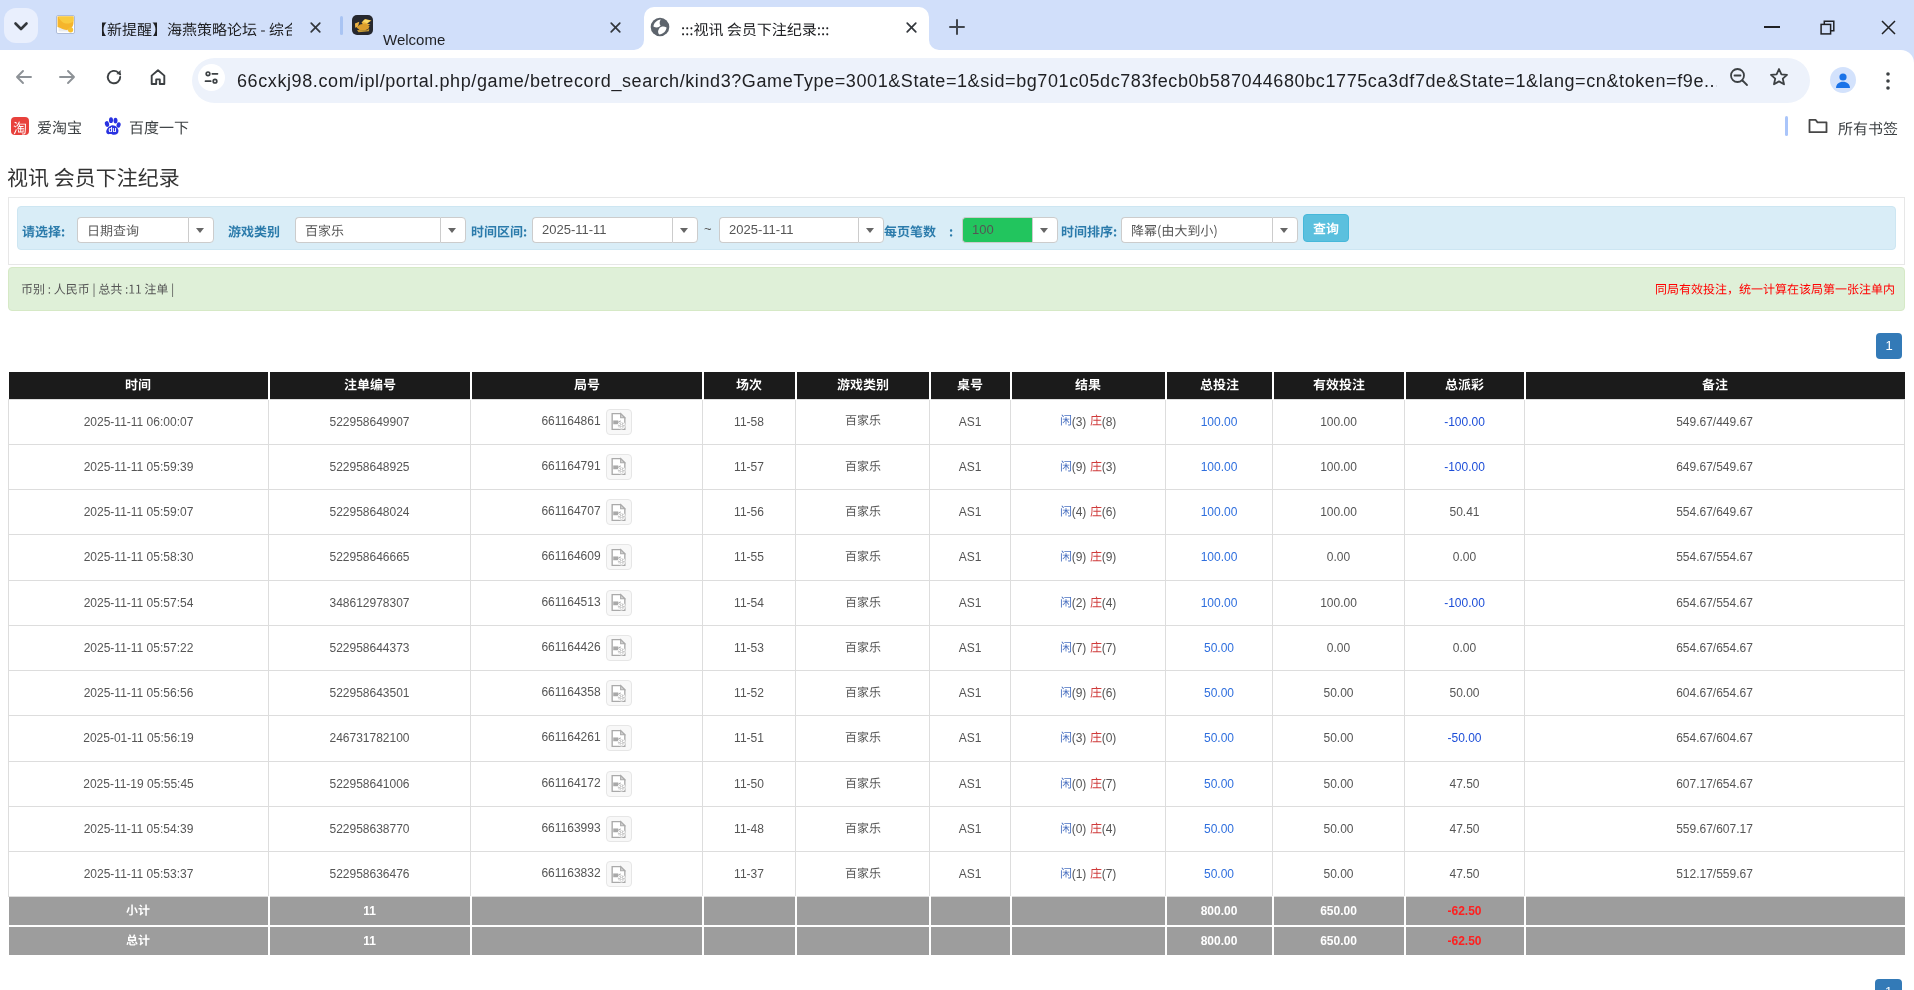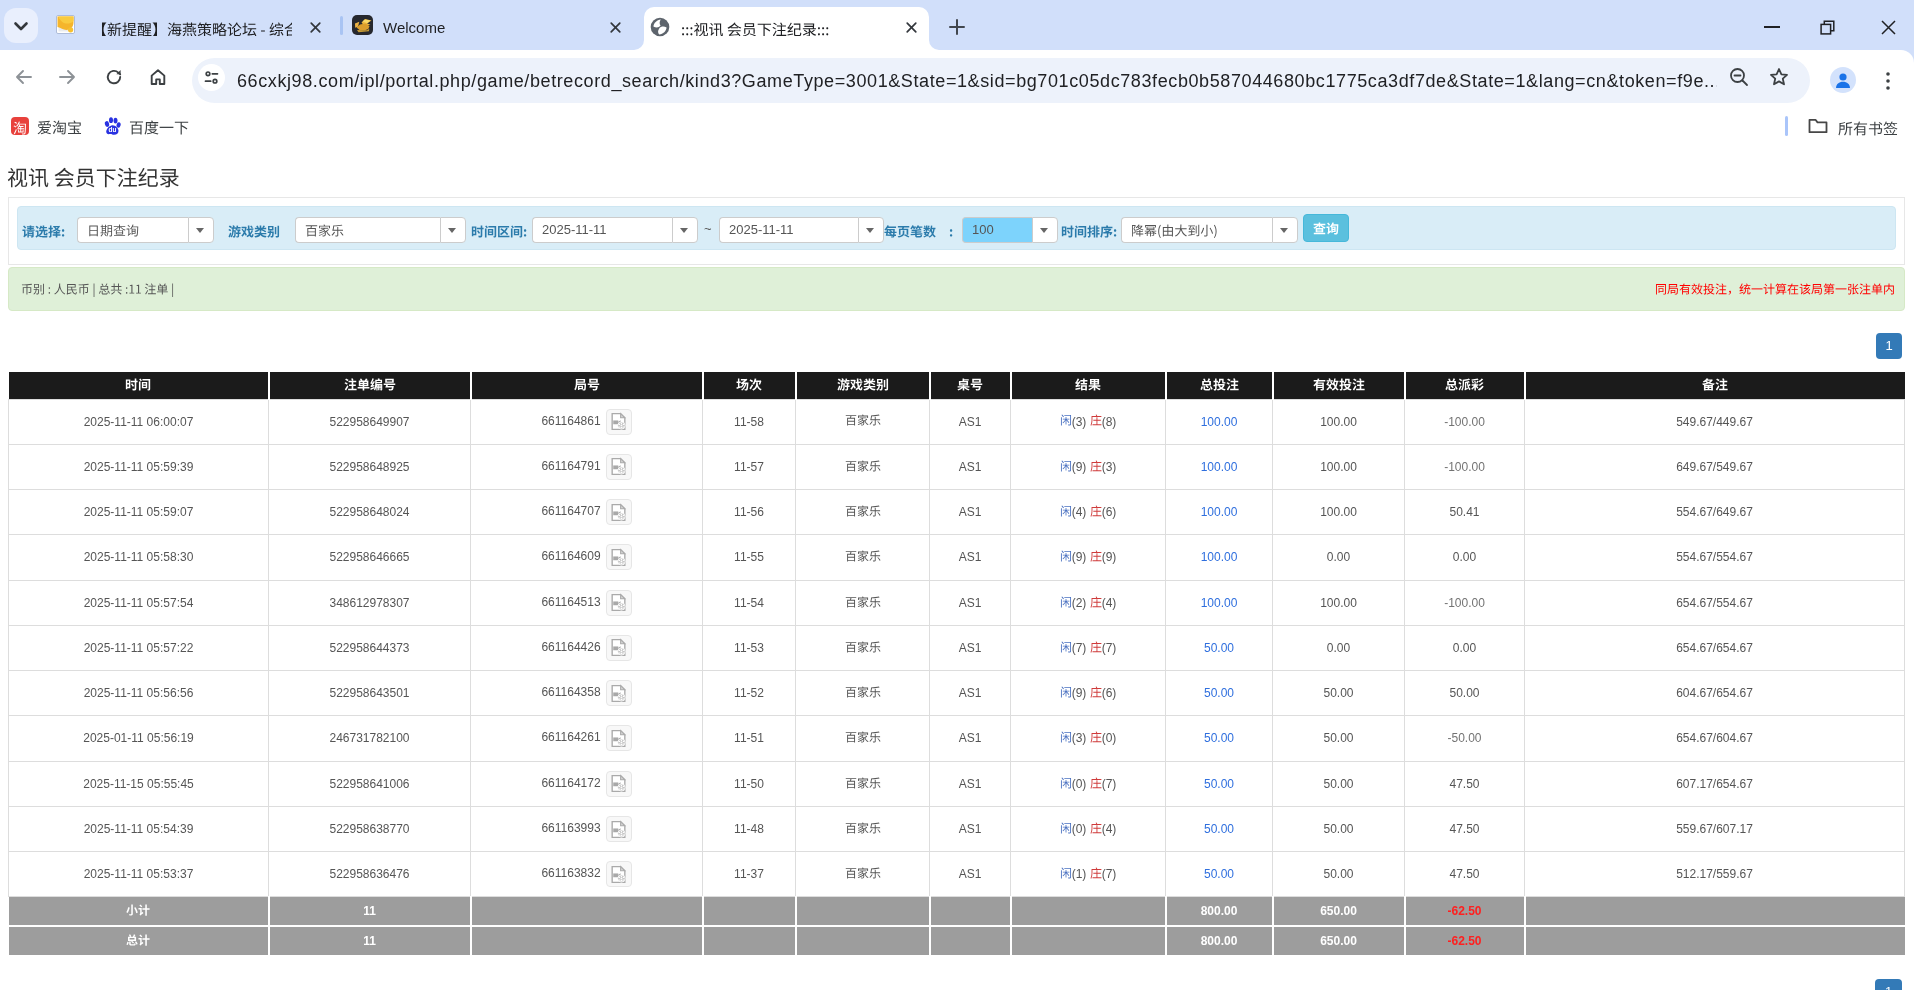--- a/index.html
+++ b/index.html
@@ -20,21 +20,21 @@
 #tbl{position:absolute;left:8px;top:224px;width:1896px;border-collapse:collapse;table-layout:fixed}
 #tbl td,#tbl th{overflow:hidden;white-space:nowrap;text-align:center;vertical-align:middle}
 #tbl thead th{background:#1b1b1b;height:27px;border-right:2px solid #fff}
 #tbl thead th:last-child{border-right:none}
 #tbl tbody td{height:45.27px;border:1px solid #ddd;font-size:12px;color:#555}
 #tbl tfoot td{background:#9d9d9d;height:29px;border-right:2px solid #fff;font-size:12px;color:#fff;font-weight:bold}
 #tbl tfoot td:last-child{border-right:none}
 #tbl tfoot tr.last td{border-top:2px solid #fff}
 .vbtn{display:inline-block;width:26px;height:26px;background:#f8f8f8;border:1px solid #e6e6e6;border-radius:4px;vertical-align:middle;margin-left:5px;line-height:22px}
 #tbl tbody td.blue{color:#2f6fde}
-#tbl tbody td.red{color:#737373}
+#tbl tbody td.red{color:#1d4ed8}
 #tbl tfoot td.red{color:#ff1f1f}
 </style></head><body>
 <svg width="0" height="0" style="position:absolute">
     <defs>
       <path id="r3010" d="M966 841V846H666V-86H966V-81C857 11 768 177 768 380C768 583 857 749 966 841Z"></path>
       <path id="r65B0" d="M360 213C390 163 426 95 442 51L495 83C480 125 444 190 411 240ZM135 235C115 174 82 112 41 68C56 59 82 40 94 30C133 77 173 150 196 220ZM553 744V400C553 267 545 95 460 -25C476 -34 506 -57 518 -71C610 59 623 256 623 400V432H775V-75H848V432H958V502H623V694C729 710 843 736 927 767L866 822C794 792 665 762 553 744ZM214 827C230 799 246 765 258 735H61V672H503V735H336C323 768 301 811 282 844ZM377 667C365 621 342 553 323 507H46V443H251V339H50V273H251V18C251 8 249 5 239 5C228 4 197 4 162 5C172 -13 182 -41 184 -59C233 -59 267 -58 290 -47C313 -36 320 -18 320 17V273H507V339H320V443H519V507H391C410 549 429 603 447 652ZM126 651C146 606 161 546 165 507L230 525C225 563 208 622 187 665Z"></path>
       <path id="r63D0" d="M478 617H812V538H478ZM478 750H812V671H478ZM409 807V480H884V807ZM429 297C413 149 368 36 279 -35C295 -45 324 -68 335 -80C388 -33 428 28 456 104C521 -37 627 -65 773 -65H948C951 -45 961 -14 971 3C936 2 801 2 776 2C742 2 710 3 680 8V165H890V227H680V345H939V408H364V345H609V27C552 52 508 97 479 181C487 215 493 251 498 289ZM164 839V638H40V568H164V348C113 332 66 319 29 309L48 235L164 273V14C164 0 159 -4 147 -4C135 -5 96 -5 53 -4C62 -24 72 -55 74 -73C137 -74 176 -71 200 -59C225 -48 234 -27 234 14V296L345 333L335 401L234 370V568H345V638H234V839Z"></path>
       <path id="r9192" d="M586 513V599H845V513ZM586 655V739H845V655ZM914 800H520V453H914ZM333 367V543H398V354C396 353 393 352 385 352C377 352 352 352 346 352C334 352 333 354 333 367ZM232 467V543H287V367C287 316 300 305 342 305C350 305 385 305 393 305H398V215H125V299C135 292 148 281 153 274C218 329 232 407 232 467ZM186 543V468C186 418 177 360 125 312V543ZM288 733V607H231V733ZM964 8H755V123H914V184H755V283H934V344H755V433H687V344H593C603 370 613 398 620 425L559 437C539 362 505 288 460 235V607H344V733H469V797H49V733H176V607H65V-75H125V-6H398V-61H460V223C476 215 496 201 506 193C527 218 547 249 565 283H687V184H528V123H687V8H484V-55H964ZM125 55V156H398V55Z"></path>
       <path id="r3011" d="M334 -86V846H34V841C143 749 232 583 232 380C232 177 143 11 34 -81V-86Z"></path>
       <path id="r6D77" d="M95 775C155 746 231 701 268 668L312 725C274 757 198 801 138 826ZM42 484C99 456 171 411 206 379L249 437C212 468 141 510 83 536ZM72 -22 137 -63C180 31 231 157 268 263L210 304C169 189 112 57 72 -22ZM557 469C599 437 646 390 668 356H458L475 497H821L814 356H672L713 386C691 418 641 465 600 497ZM285 356V287H378C366 204 353 126 341 67H786C780 34 772 14 763 5C754 -7 744 -10 726 -10C707 -10 660 -9 608 -4C620 -22 627 -50 629 -69C677 -72 727 -73 755 -70C785 -67 806 -60 826 -34C839 -17 850 13 859 67H935V132H868C872 174 876 225 880 287H963V356H884L892 526C892 537 893 562 893 562H412C406 500 397 428 387 356ZM448 287H810C806 223 802 172 797 132H426ZM532 257C575 220 627 167 651 132L696 164C672 199 620 250 575 284ZM442 841C406 724 344 607 273 532C291 522 324 502 338 490C376 535 413 593 446 658H938V727H479C492 758 504 790 515 822Z"></path>
@@ -180,21 +180,21 @@
       <path d="M3.2 3.2l8.6 8.6M11.8 3.2l-8.6 8.6" stroke="#33373c" stroke-width="1.7" stroke-linecap="round"></path>
     </svg></div>
 <div class="ab" style="left:339.5px;top:16px;width:3px;height:19px;background:#a9c4f3;border-radius:1.5px"></div>
 <div class="ab" style="left:352px;top:15px;width:21px;height:20px;background:#26282e;border-radius:5px"><svg width="21" height="20" viewBox="0 0 21 20">
       <path d="M9.5 7.5L13 4l6.5 1.5L15 8.5l3.5 1-6 1.5z" fill="#f0b93f"></path>
       <path d="M10.5 6.5L13 4.4l5.3 1.2-3 2.6z" fill="#fad968"></path>
       <path d="M4.5 12.5l3.5-3 5.5-1 4 2.5-1.2 3-3.3 1.3-5.5-0.3z" fill="#dc9e2c"></path>
       <path d="M3 8.5l4.3-1.7L6 11.5l-2.8 1.2z" fill="#edb344"></path>
       <path d="M5 15l10 0.3 2.3-1.6-0.4 2.6-10.4 0.9z" fill="#c79b35"></path>
     </svg></div>
-<div class="ab" style="left:383px;top:19px;width:80px;height:18px;font-size:15px;color:#1f2023;line-height:18px">Welcome</div>
+<div class="ab" style="left:383px;top:31px;width:80px;height:18px;font-size:15px;color:#1f2023;line-height:18px">Welcome</div>
 <div class="ab" style="left:608px;top:20px;width:15px;height:15px"><svg width="15" height="15" viewBox="0 0 15 15">
       <path d="M3.2 3.2l8.6 8.6M11.8 3.2l-8.6 8.6" stroke="#33373c" stroke-width="1.7" stroke-linecap="round"></path>
     </svg></div>
 <div class="ab" style="left:644px;top:7px;width:285px;height:43px;background:#fff;border-radius:10px 10px 0 0"></div>
 <div class="ab" style="left:634px;top:40px;width:10px;height:10px;background:#fff">
     <div style="position:absolute;inset:0;background:#d1dffa;border-bottom-right-radius:10px"></div>
   </div>
 <div class="ab" style="left:929px;top:40px;width:10px;height:10px;background:#fff">
     <div style="position:absolute;inset:0;background:#d1dffa;border-bottom-left-radius:10px"></div>
   </div>
@@ -391,21 +391,21 @@
     <div class="ab" style="left:884px;top:74px;width:200px;height:14px"><svg class="t" style="vertical-align:middle" width="69.2" height="13" viewBox="0 0 69.2 13">
         <g fill="#2b7bab" transform="translate(0,11.44) scale(0.013000,-0.013000)">
           <use href="#b6BCF" x="0"></use>
           <use href="#b9875" x="1000"></use>
           <use href="#b7B14" x="2000"></use>
           <use href="#b6570" x="3000"></use>
           <use href="#b3000" x="4000"></use>
           <use href="#b003A" x="5000"></use>
         </g>
       </svg></div>
-    <div class="ab" style="left:962px;top:69px;width:70px;height:26px;background:#7dd3fc;border:1px solid #ccc;border-right:none;border-radius:4px 0 0 4px;font-size:13px;color:#555;line-height:24px;padding-left:9px;overflow:hidden">100</div>
+    <div class="ab" style="left:962px;top:69px;width:70px;height:26px;background:#22c55e;border:1px solid #ccc;border-right:none;border-radius:4px 0 0 4px;font-size:13px;color:#555;line-height:24px;padding-left:9px;overflow:hidden">100</div>
     <div class="ab" style="left:1032px;top:69px;width:26px;height:26px;background:#fff;border:1px solid #ccc;border-radius:0 4px 4px 0"></div>
     <div class="ab" style="left:1040px;top:80px;width:0;height:0;border:4px solid transparent;border-top:5px solid #666"></div>
     <div class="ab" style="left:1061px;top:74px;width:200px;height:14px"><svg class="t" style="vertical-align:middle" width="56.2" height="13" viewBox="0 0 56.2 13">
         <g fill="#2b7bab" transform="translate(0,11.44) scale(0.013000,-0.013000)">
           <use href="#b65F6" x="0"></use>
           <use href="#b95F4" x="1000"></use>
           <use href="#b6392" x="2000"></use>
           <use href="#b5E8F" x="3000"></use>
           <use href="#b003A" x="4000"></use>
         </g>
@@ -924,21 +924,21 @@
                   <use href="#r5E84" x="0"></use>
                 </g>
               </g>
             </svg><span style="color:#555">(0)</span></td>
           <td class="blue">50.00</td>
           <td>50.00</td>
           <td class="red">-50.00</td>
           <td>654.67/604.67</td>
         </tr>
         <tr>
-          <td>2025-11-15 05:55:45</td>
+          <td>2025-11-19 05:55:45</td>
           <td>522958641006</td>
           <td>661164172<span class="vbtn"><svg width="17" height="19" viewBox="0 0 16 18" style="margin-top:2.5px">
                 <path d="M2 1.5h8l4 4v11H2z" fill="#fff" stroke="#aaa" stroke-width="1.3"></path>
                 <path d="M10 1.5l4 4h-4z" fill="#d5d5d5" stroke="#aaa" stroke-width="1"></path>
                 <path d="M3 8h4.8v3.6H3z" fill="#a9a9a9"></path>
                 <path d="M7.8 9.2l2.2-1.5v4.2l-2.2-1.5z" fill="#a9a9a9"></path>
                 <circle cx="10.8" cy="12.8" r="3.4" fill="#b5b5b5" stroke="#fff" stroke-width="0.8"></circle>
                 <circle cx="10.8" cy="12.8" r="1" fill="#fff"></circle>
                 <circle cx="10.8" cy="10.8" r="0.8" fill="#fff"></circle>
                 <circle cx="10.8" cy="14.8" r="0.8" fill="#fff"></circle>

